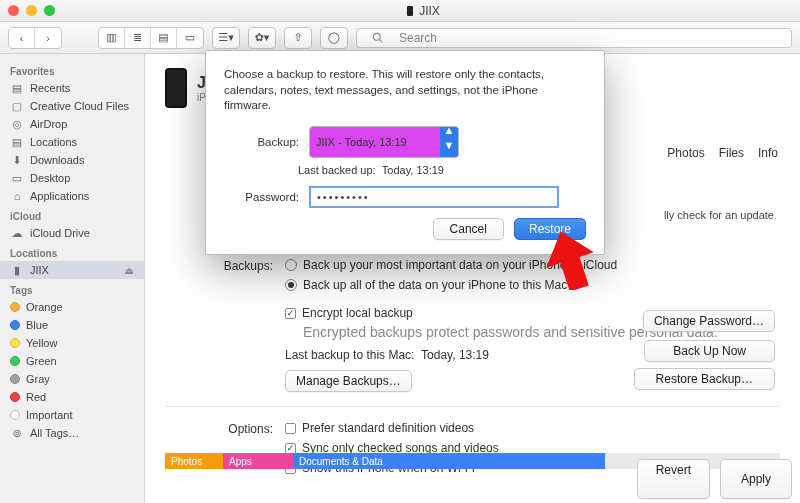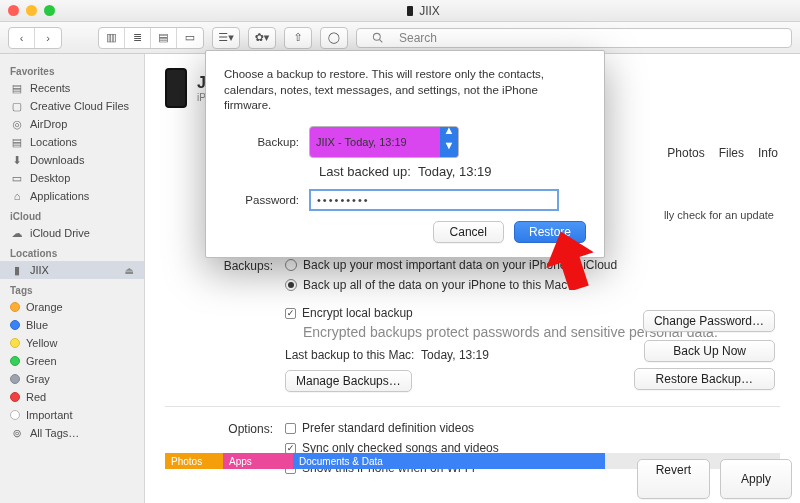--- a/index.html
+++ b/index.html
@@ -60,21 +60,21 @@
   .sg-photos{background:#f59e0b;flex:0 0 58px;} .sg-apps{background:#ec4899;flex:0 0 70px;} .sg-docs{background:#3b82f6;flex:1;} .sg-free{background:#e9e9e9;flex:0 0 175px;}
   .footer{position:absolute;bottom:4px;right:8px;display:flex;gap:10px;}
   
   .modal{position:absolute;top:50px;left:205px;width:400px;background:#fff;border:1px solid #bcbcbc;box-shadow:0 14px 40px rgba(0,0,0,0.35);padding:16px 18px 14px;border-radius:2px;}
   .modal p{font-size:11.5px;color:#333;margin-bottom:12px;line-height:1.35;}
   .mrow{display:flex;align-items:center;margin-bottom:10px;}
   .mlab{width:85px;text-align:right;padding-right:10px;font-size:11.5px;}
   .mselect{border:1px solid #b8b8b8;border-radius:4px;display:flex;align-items:center;height:32px;background:#d946ef;overflow:hidden;width:150px;}
   .mselect span{flex:1;padding:0 6px;font-size:11px;}
   .mselect .arr{width:18px;background:#2f7bea;color:#fff;height:100%;display:flex;flex-direction:column;align-items:center;justify-content:center;font-size:6px;line-height:6px;}
-  .minfo{font-size:13px;margin-left:95px;margin-top:-4px;margin-bottom:10px;}
+  .minfo{font-size:11px;margin-left:74px;margin-top:-4px;margin-bottom:10px;}
   .mpass{border:2px solid #6fa3e8;height:22px;width:250px;padding:0 6px;letter-spacing:2px;font-size:11px;color:#444;outline:none;}
   .mbtns{display:flex;justify-content:flex-end;gap:10px;margin-top:10px;}
   .primary{background:linear-gradient(#4a95f5,#2f7bea);color:#fff;border:1px solid #2a6cd1;border-radius:5px;padding:3px 14px;font-size:12px;}
   
   .arrow{position:absolute;top:230px;left:545px;width:50px;height:60px;pointer-events:none;}
 </style>
 </head>
 <body>
 
 <div class="titlebar">

